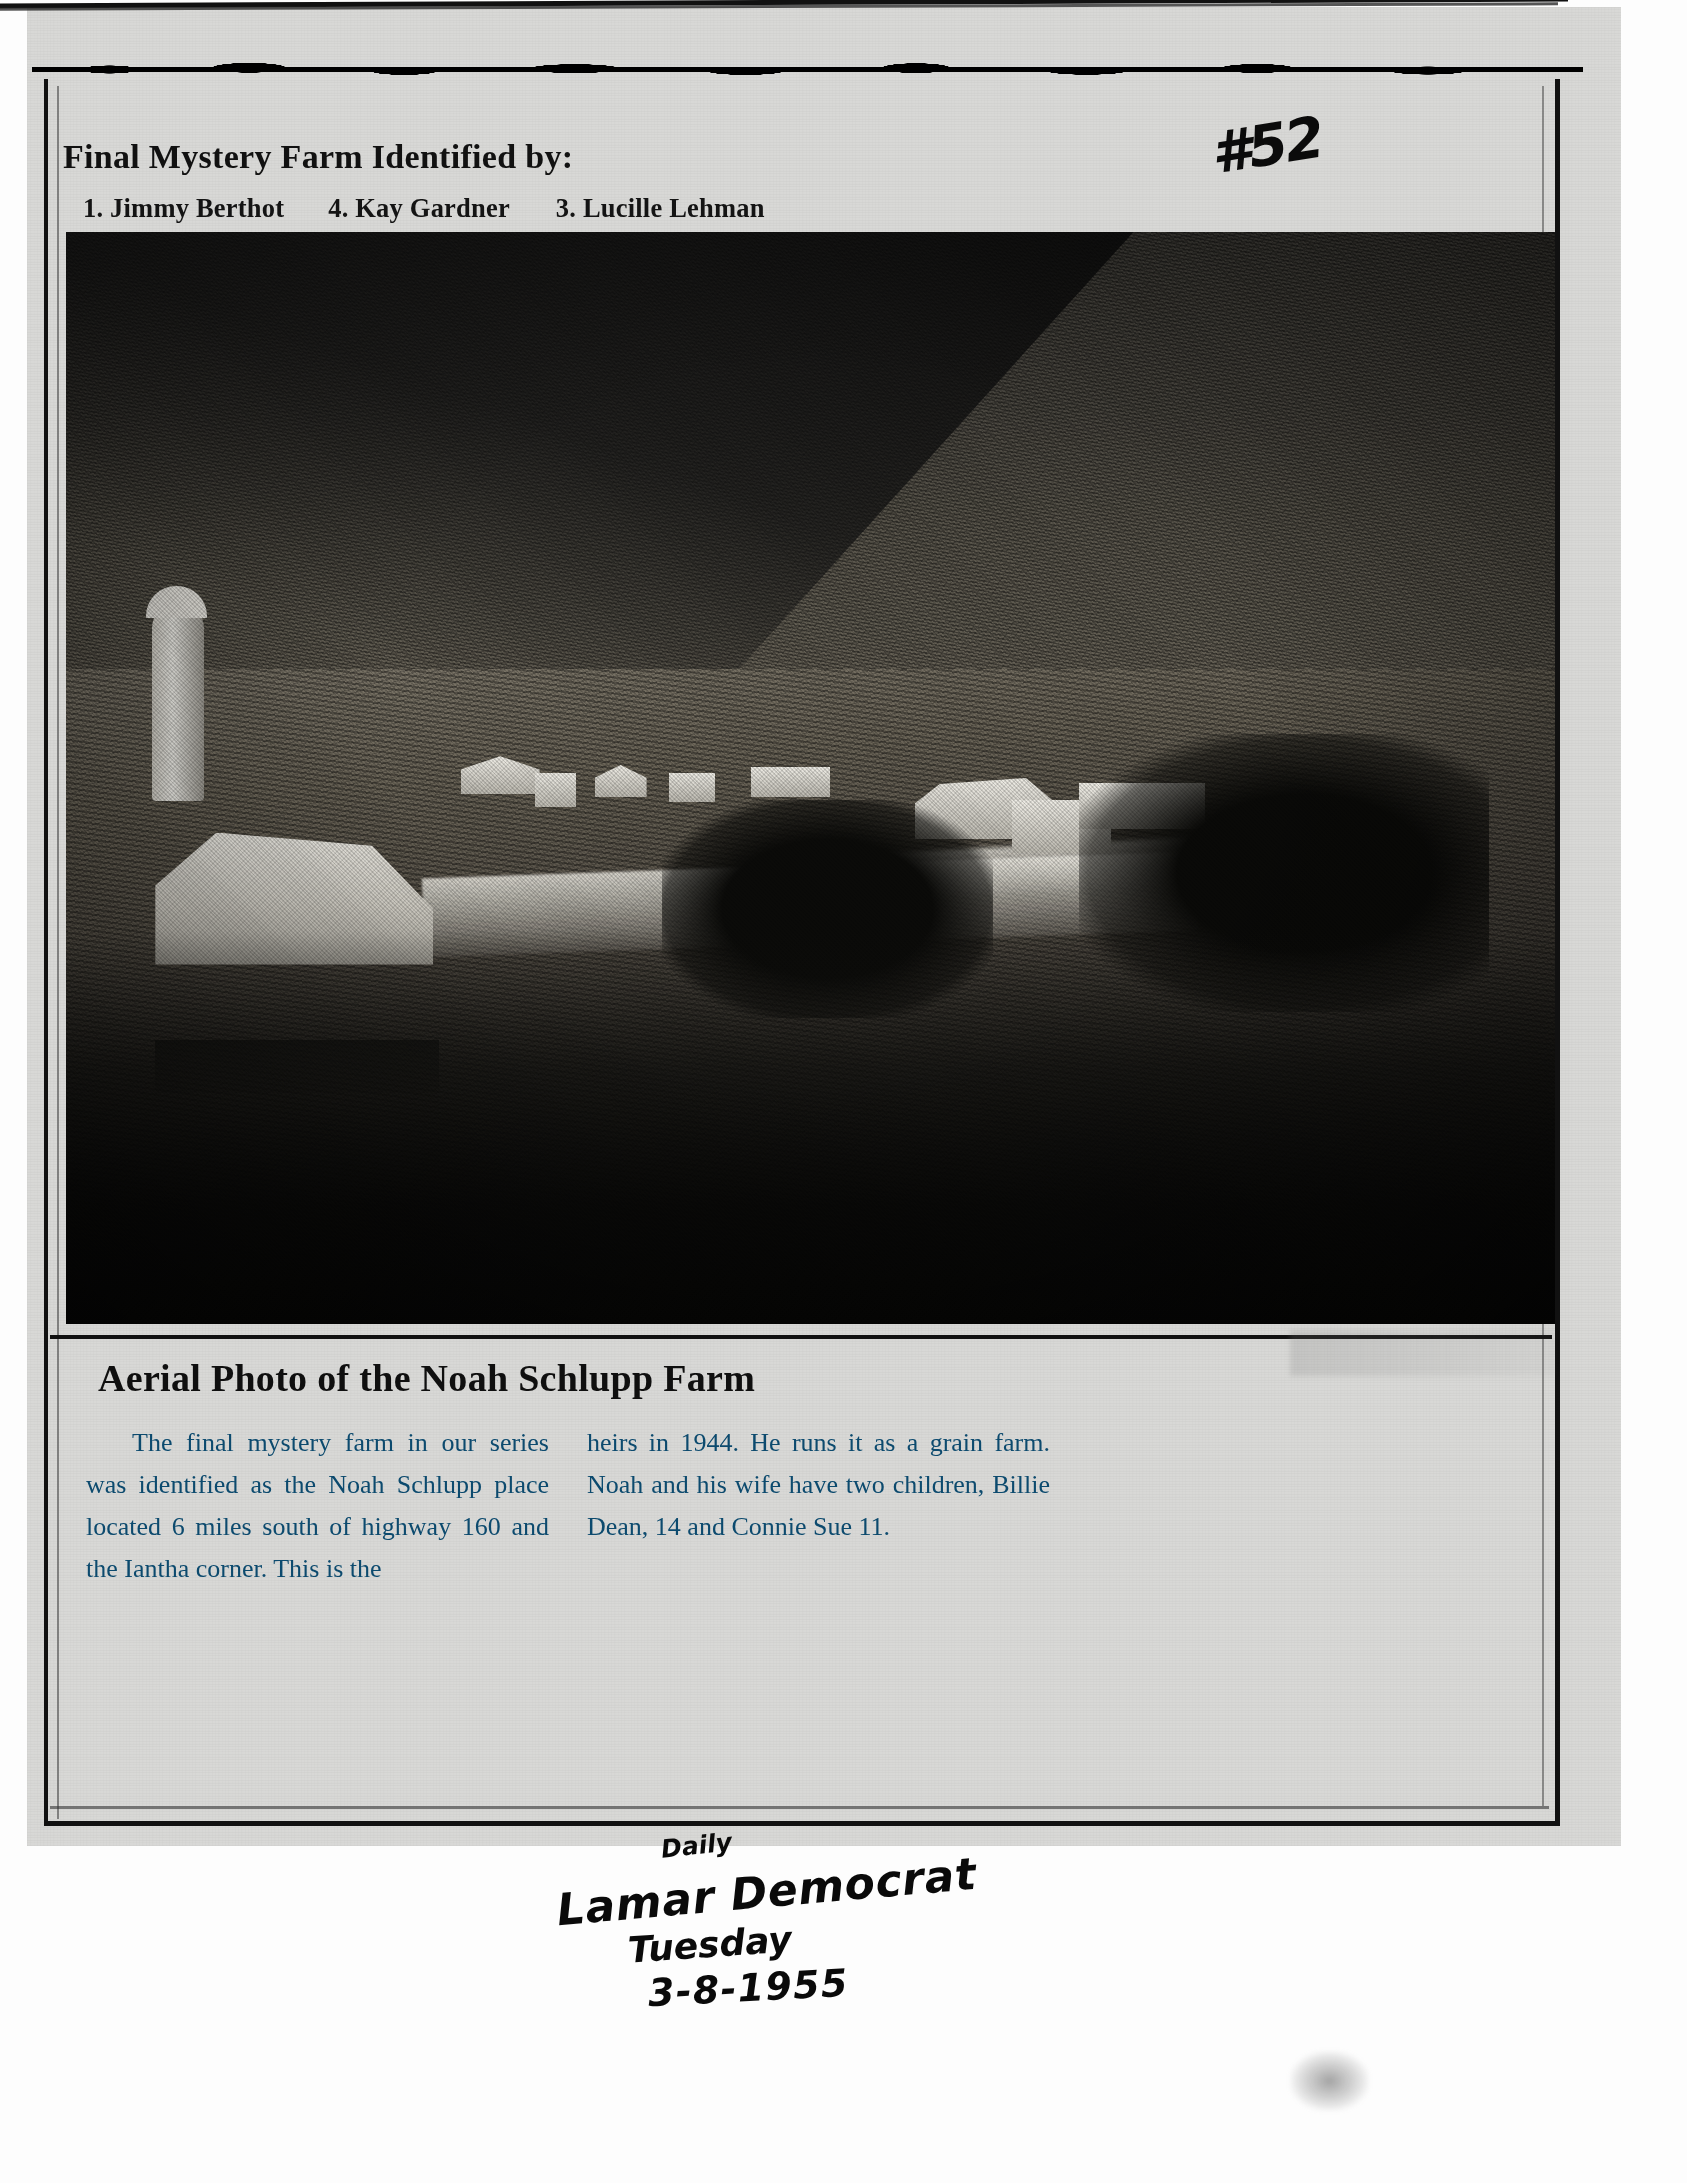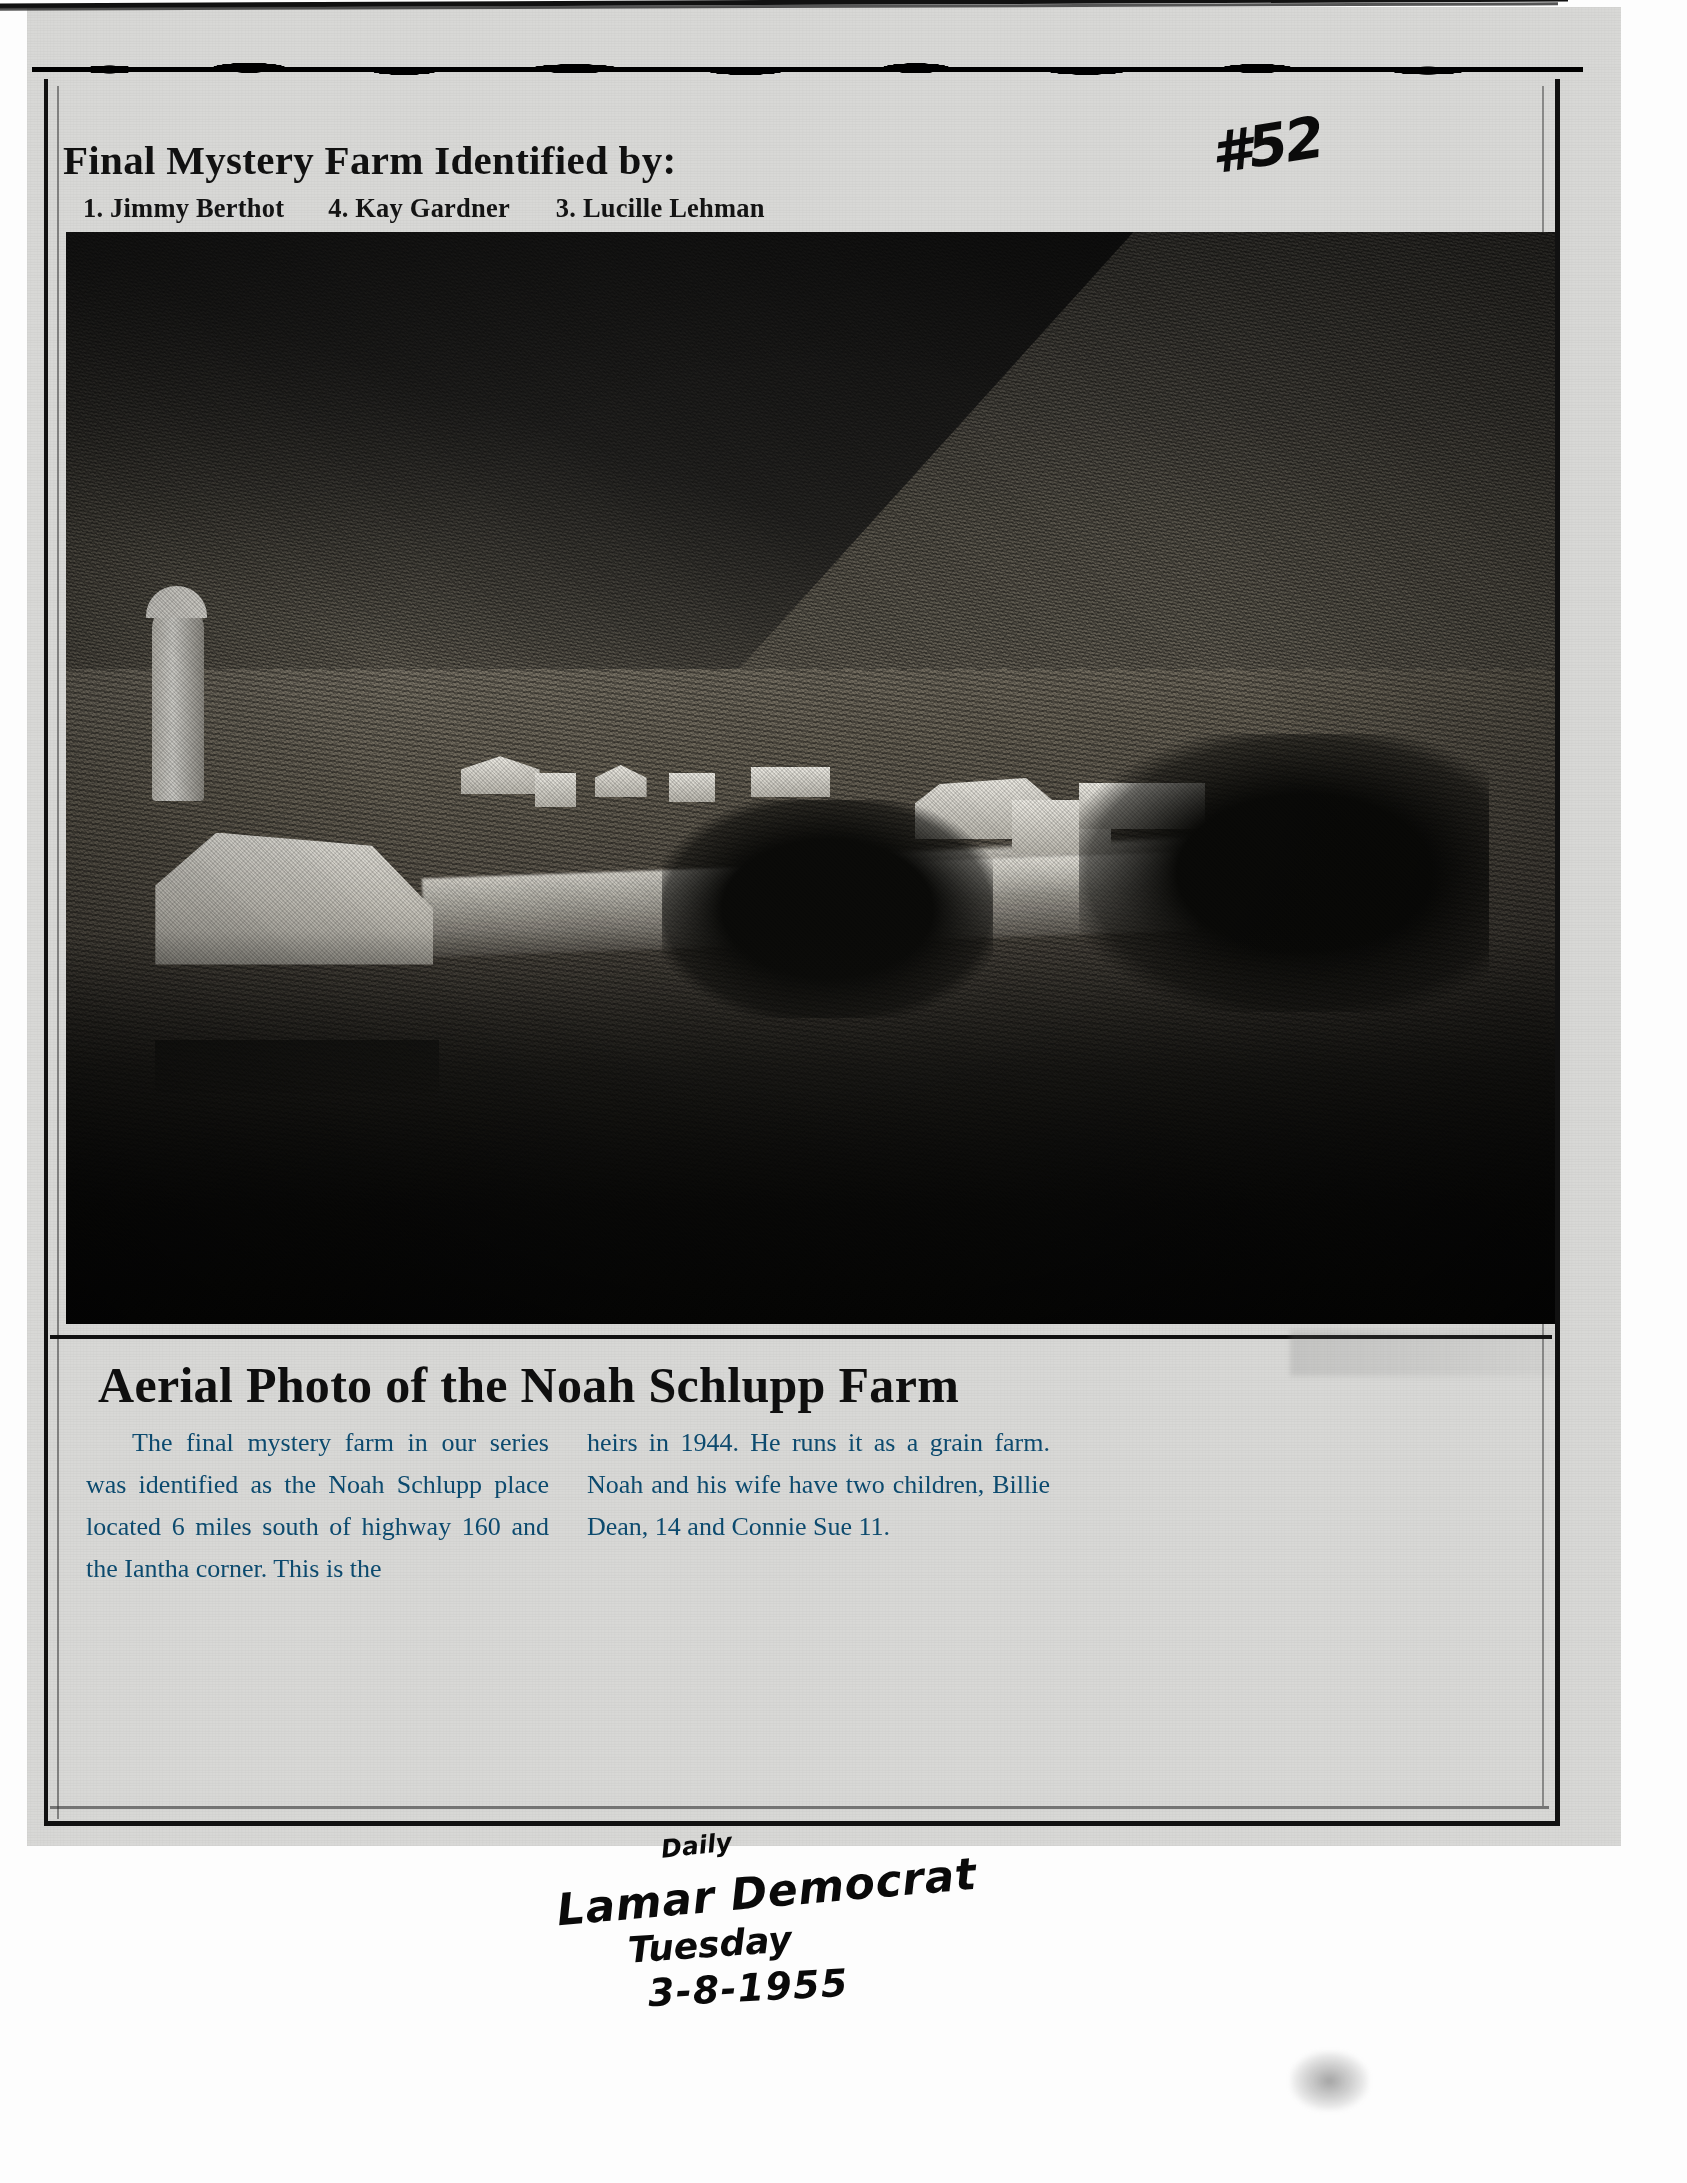--- a/index.html
+++ b/index.html
@@ -73,21 +73,21 @@
   #bottom-rule-2 { position:absolute; left: 50px; top: 1806px; width: 1499px; height: 2.6px; background:#333; opacity:.6; }
 
   
   #headline {
     position: absolute;
     left: 63px;
     top: 139px;
     width: 1191px;
     font-family: "Liberation Serif", serif;
     font-weight: bold;
-    font-size: 41px;
+    font-size: 34px;
     letter-spacing: 0.3px;
     color: #111;
     line-height: 1.05;
   }
   #byline {
     position: absolute;
     left: 83px;
     top: 185px;
     width: 1257px;
     font-family: "Liberation Serif", serif;
@@ -241,21 +241,21 @@
   }
 
   
   #caption {
     position: absolute;
     left: 98px;
     top: 1356px;
     width: 1389px;
     font-family: "Liberation Serif", serif;
     font-weight: bold;
-    font-size: 50px;
+    font-size: 38px;
     color: #0f0f0f;
     letter-spacing: 0.3px;
   }
 
   
   #cols {
     position: absolute;
     left: 86px;
     top: 1422px;
     width: 1465px;

